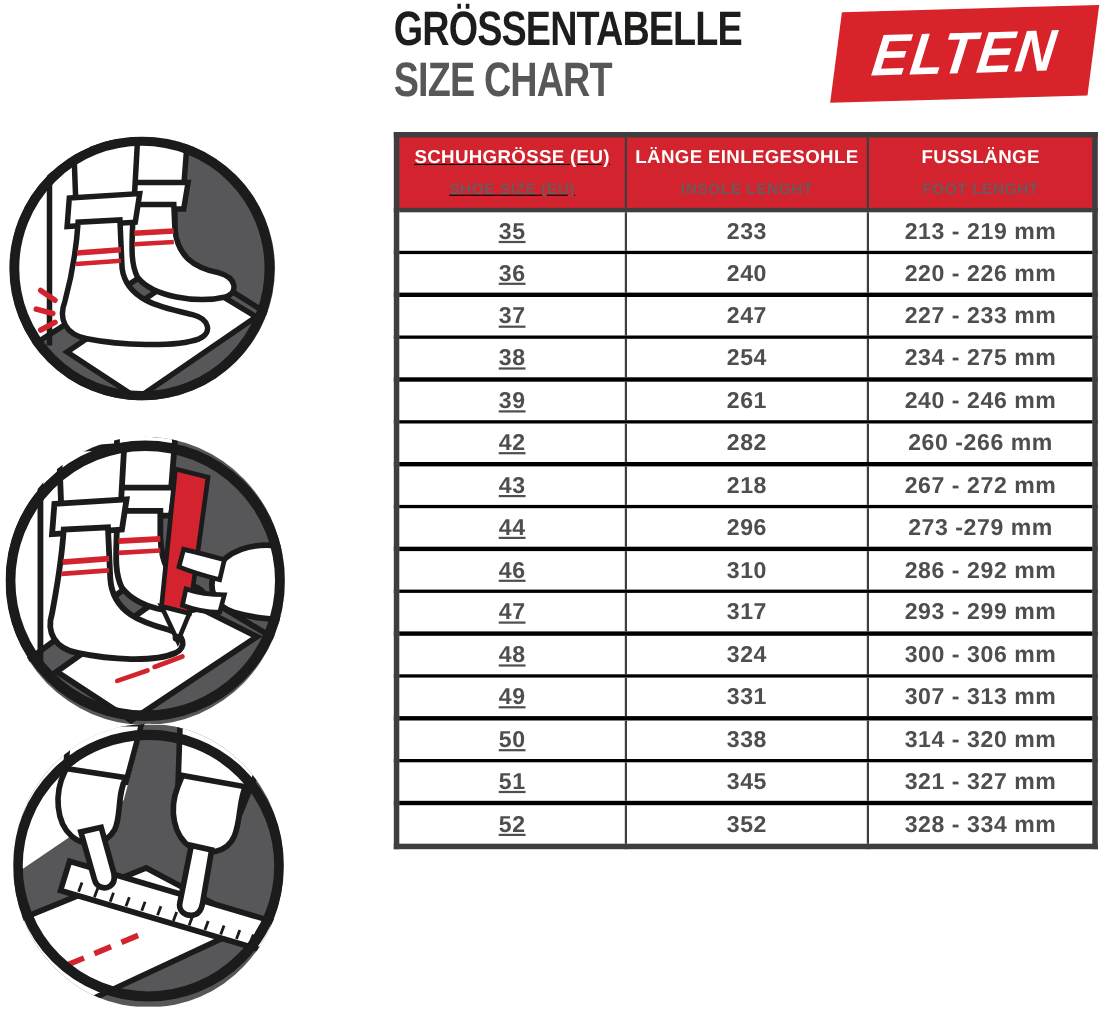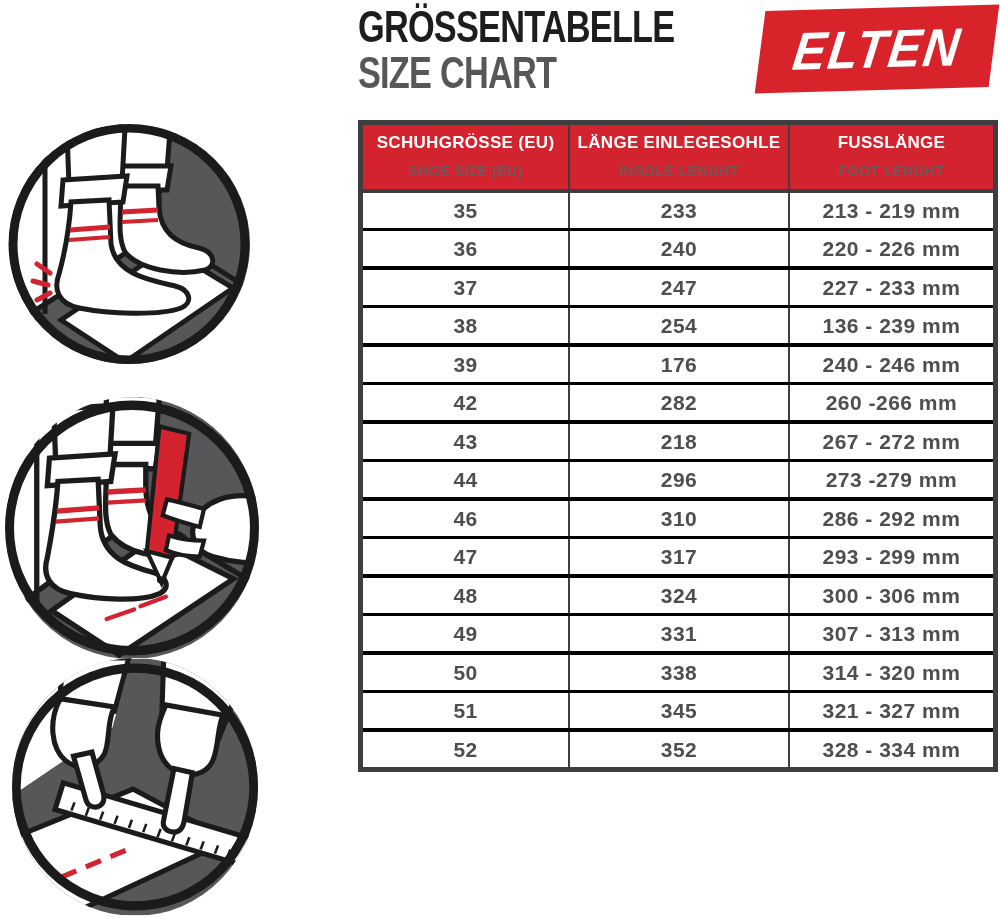--- a/index.html
+++ b/index.html
@@ -33,21 +33,21 @@
   
   .size-table {
     position:absolute; left:358px; top:120px; width:640px;
     border-collapse:collapse; table-layout:fixed;
     border:5px solid #3e3e40;
   }
   .size-table th, .size-table td {
     border-left:2px solid #3e3e40; border-right:2px solid #3e3e40;
     text-align:center; vertical-align:middle; padding:0;
   }
-  .size-table th:first-child, .size-table td:first-child { border-left:none; }
+  .size-table th:first-child, .size-table td:first-child { border-left:none;text-decoration:underline; }
   .size-table th:last-child,  .size-table td:last-child  { border-right:none; }
 
   .size-table thead th {
     background:#d2232e; border-bottom:4px solid #3e3e40;
     padding-top:9px; padding-bottom:11px;
   }
   .th-de { color:#ffffff; font-size:17px; font-weight:700; letter-spacing:0.3px; line-height:1; }
   .th-en { color:#6d585b; font-size:14px; font-weight:700; letter-spacing:0.5px; line-height:1; margin-top:13px; }
 
   .size-table tbody td {
@@ -224,26 +224,26 @@
 
     <tr>
       <td>37</td>
       <td>247</td>
       <td>227 - 233 mm</td>
     </tr>
 
     <tr>
       <td>38</td>
       <td>254</td>
-      <td>136 - 239 mm</td>
+      <td>234 - 275 mm</td>
     </tr>
 
     <tr>
       <td>39</td>
-      <td>176</td>
+      <td>261</td>
       <td>240 - 246 mm</td>
     </tr>
 
 
 
     <tr>
       <td>42</td>
       <td>282</td>
       <td>260 -266 mm</td>
     </tr>

